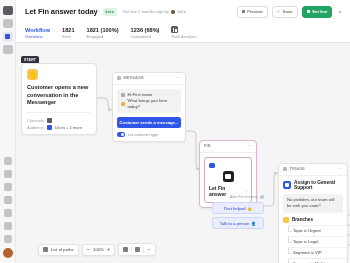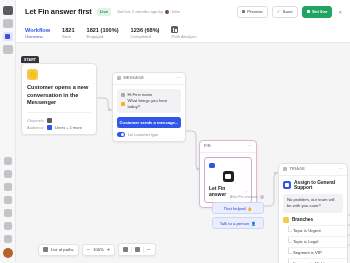--- a/index.html
+++ b/index.html
@@ -222,21 +222,21 @@
       <span class="r-ico sm"></span>
       <span class="r-ico sm"></span>
       <span class="r-ico sm"></span>
       <span class="r-ico sm"></span>
       <span class="r-ico sm"></span>
       <span class="r-avatar"></span>
     </div>
   </div>
 
   <div class="header">
-    <span class="h-title">Let Fin answer first</span>
+    <span class="h-title">Let Fin answer today</span>
     <span class="badge-live">Live</span>
     <span class="h-sub">
       <span>Set live 2 months ago by</span>
       <span class="h-ava"></span>
       <span>John</span>
     </span>
     <div class="h-right">
       <div class="btn">
         <span class="mini-glyph"></span>
         <span>Preview</span>

